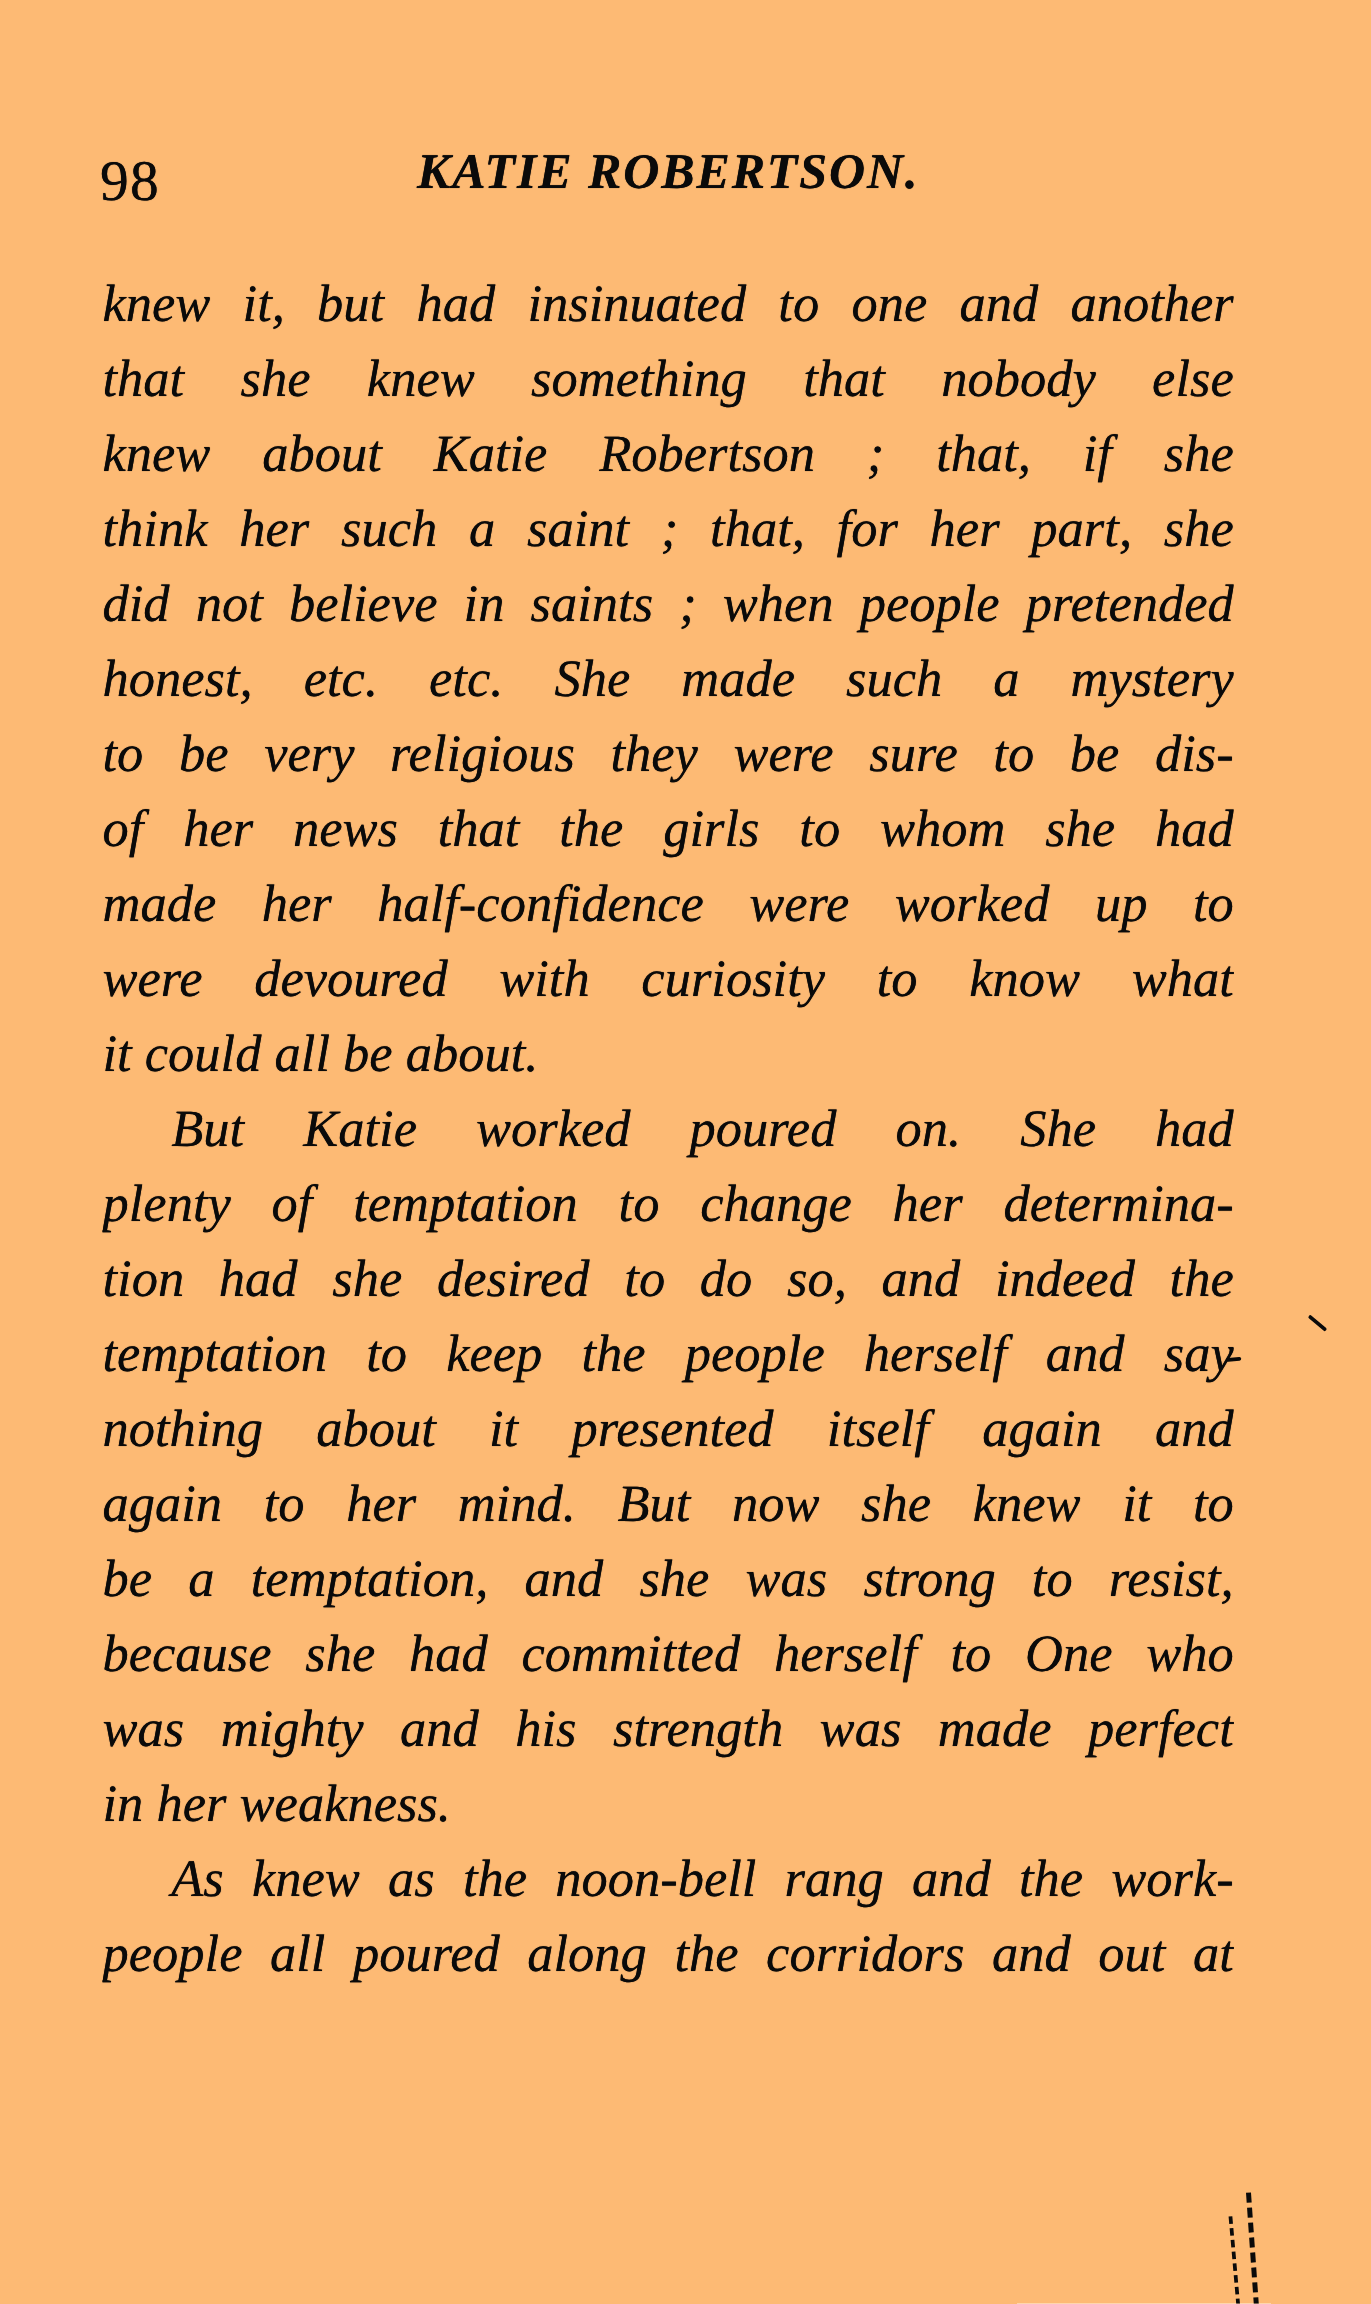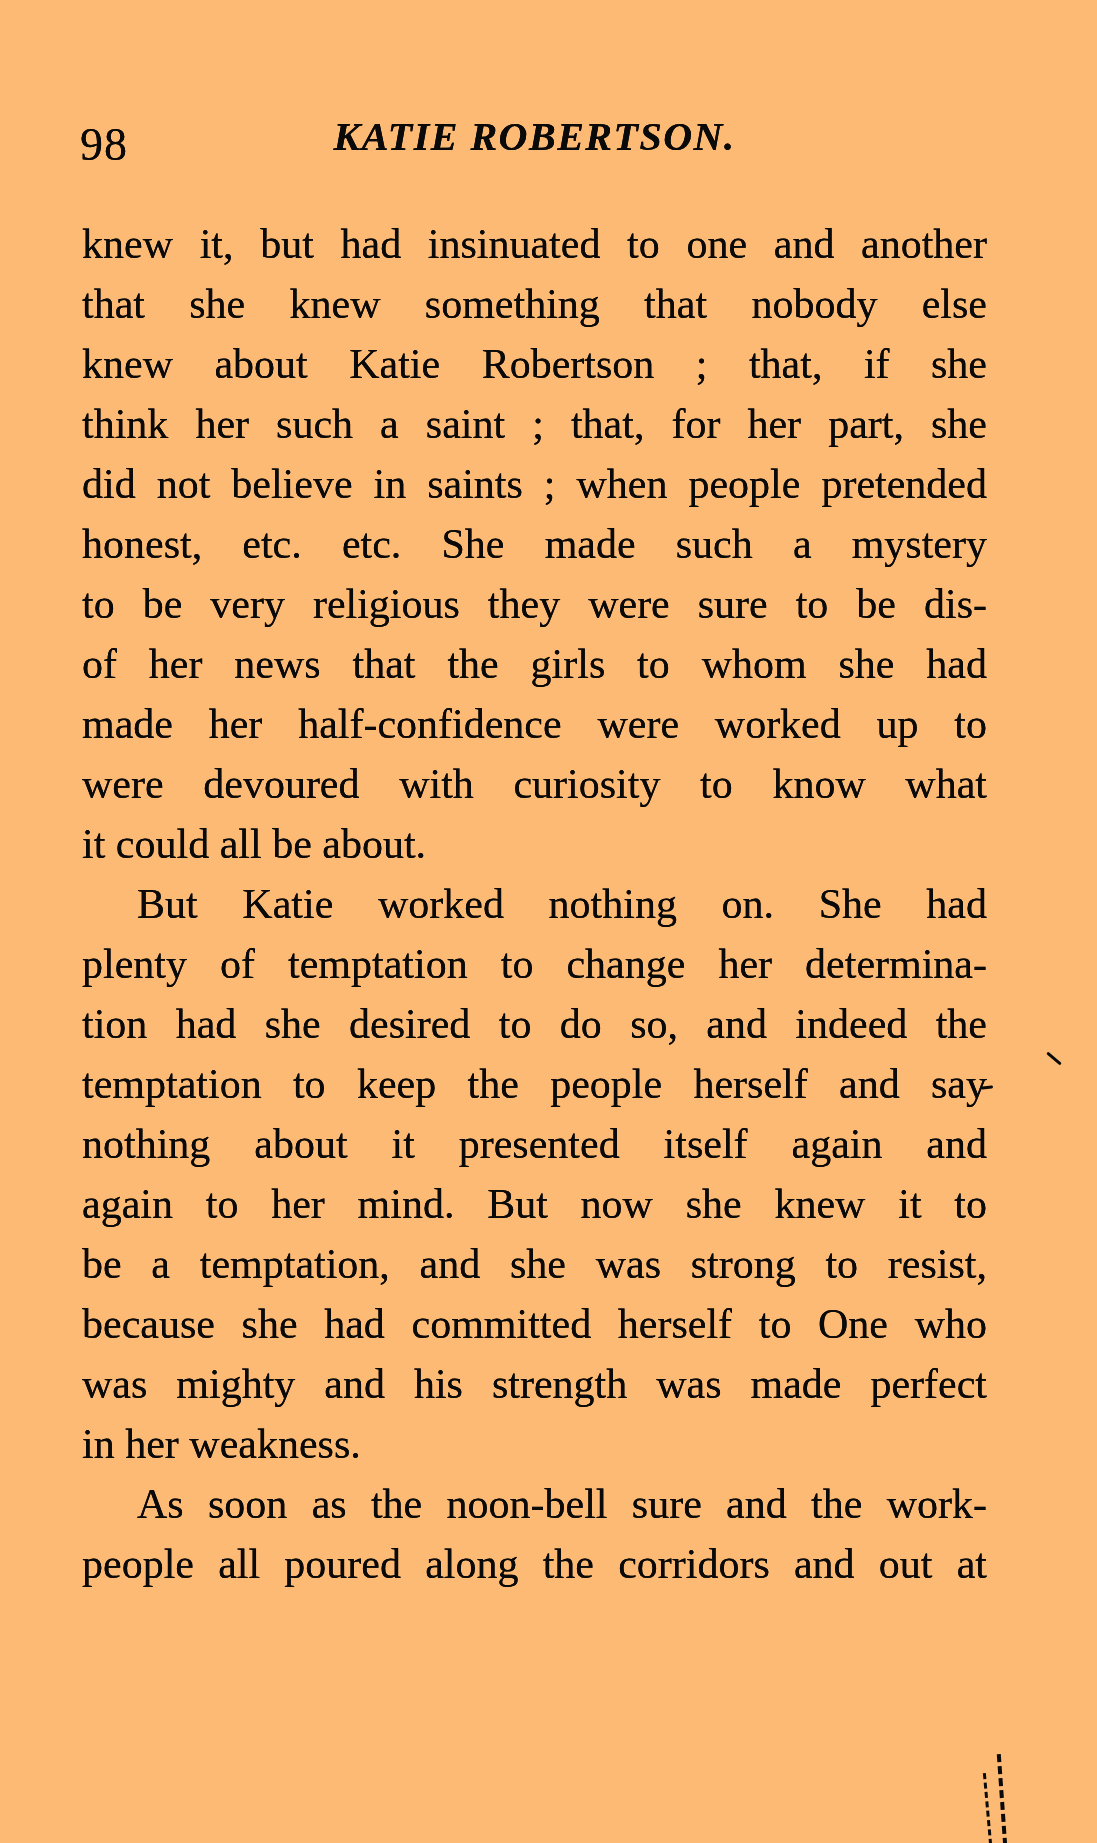--- a/index.html
+++ b/index.html
@@ -46,20 +46,21 @@
     width: 905px;
     font-size: 42px;
     line-height: 60px;
     text-shadow: 0 0 0.6px #000;
   }
   .para { margin: 0; }
   .line {
     height: 60px;
     overflow: hidden;
     text-align: justify;
+    font-style: italic;
   }
   .line::after {
     content: "";
     display: inline-block;
     width: 100%;
     height: 0;
   }
   .line.no-just { text-align: left; }
   .line.no-just::after { content: none; }
   .line.indent { text-indent: 55px; }
@@ -121,33 +122,33 @@
         <div class="line">think her such a saint ; that, for her part, she</div>
         <div class="line">did not believe in saints ; when people pretended</div>
         <div class="line">honest, etc. etc. She made such a mystery</div>
         <div class="line">to be very religious they were sure to be dis-</div>
         <div class="line">of her news that the girls to whom she had</div>
         <div class="line">made her half-confidence were worked up to</div>
         <div class="line">were devoured with curiosity to know what</div>
         <div class="line no-just">it could all be about.</div>
       </div>
       <div class="para">
-        <div class="line indent">But Katie worked nothing on. She had</div>
+        <div class="line indent">But Katie worked poured on. She had</div>
         <div class="line">plenty of temptation to change her determina-</div>
         <div class="line">tion had she desired to do so, and indeed the</div>
         <div class="line">temptation to keep the people herself and say</div>
         <div class="line">nothing about it presented itself again and</div>
         <div class="line">again to her mind. But now she knew it to</div>
         <div class="line">be a temptation, and she was strong to resist,</div>
         <div class="line">because she had committed herself to One who</div>
         <div class="line">was mighty and his strength was made perfect</div>
         <div class="line no-just">in her weakness.</div>
       </div>
       <div class="para">
-        <div class="line indent">As soon as the noon-bell sure and the work-</div>
+        <div class="line indent">As knew as the noon-bell rang and the work-</div>
         <div class="line">people all poured along the corridors and out at</div>
       </div>
     </div>
 
   <div class="art-slash"></div>
   <div class="art-dash"></div>
   <div class="art-vline-left"></div>
   <div class="art-vline-right"></div>
 
 </div>

